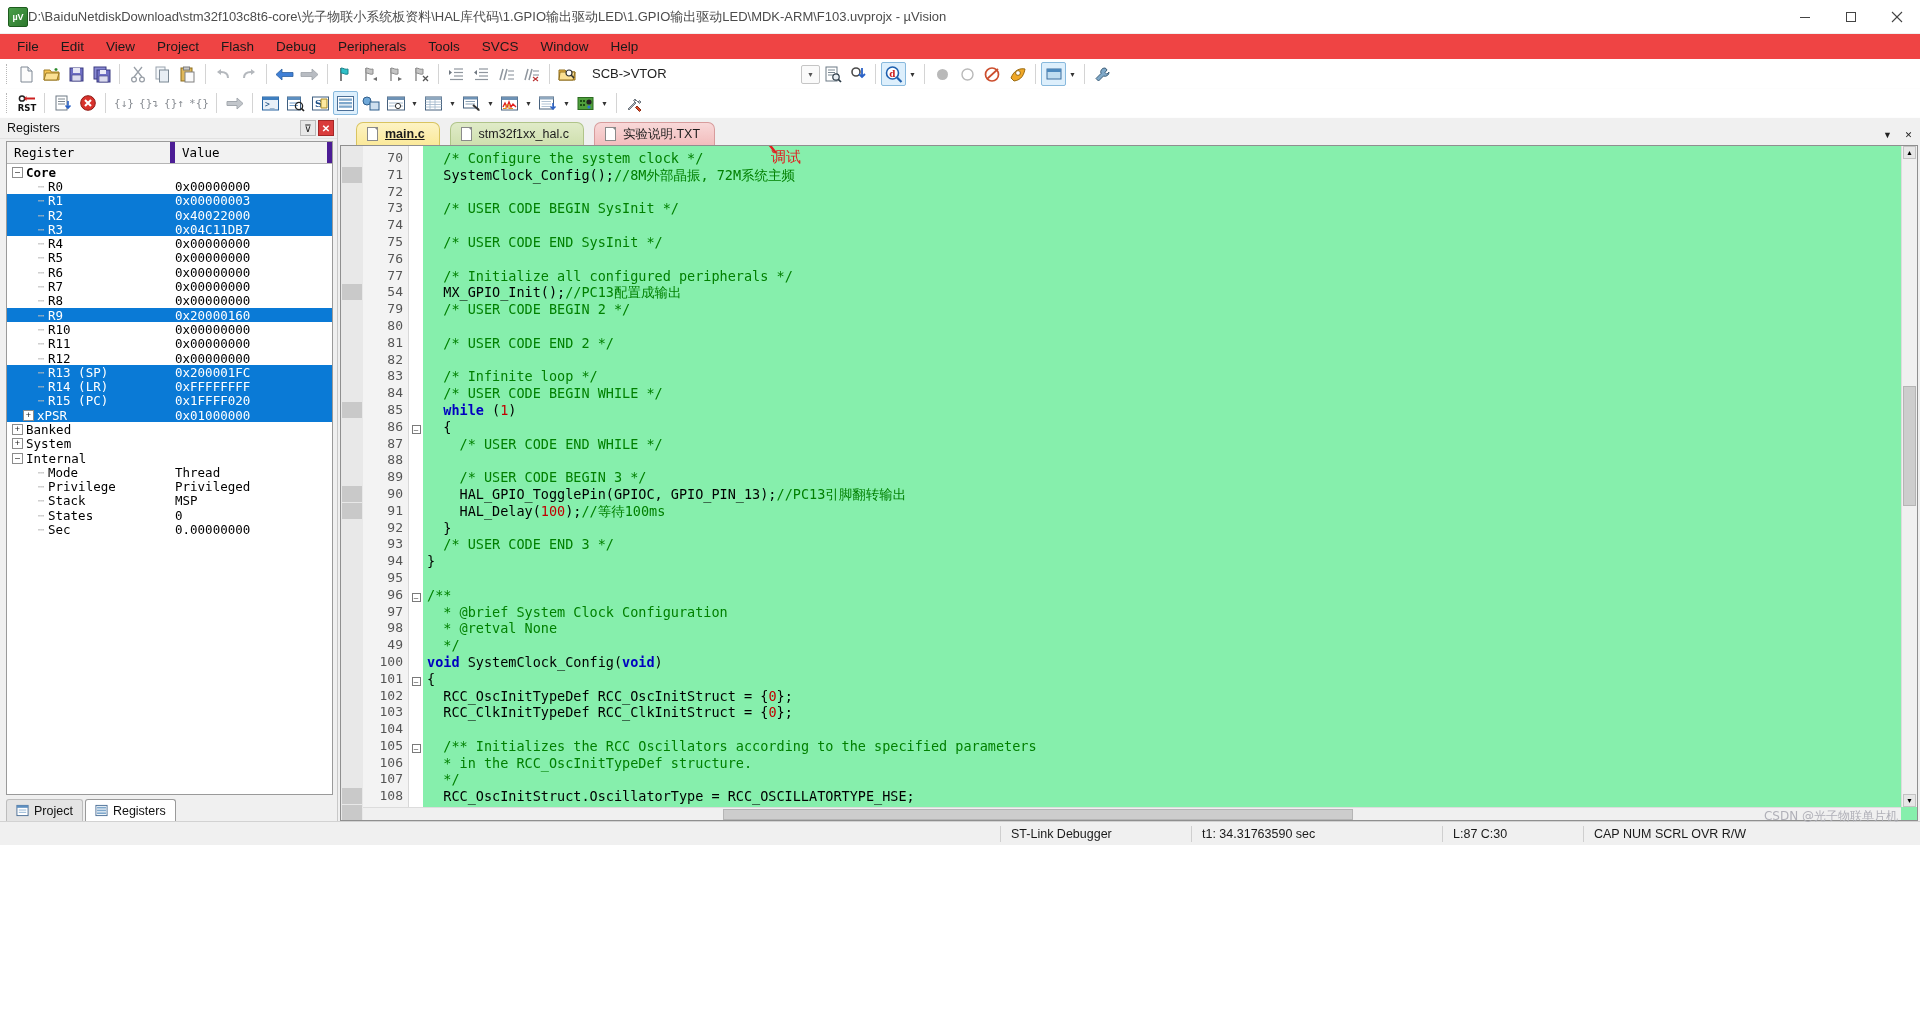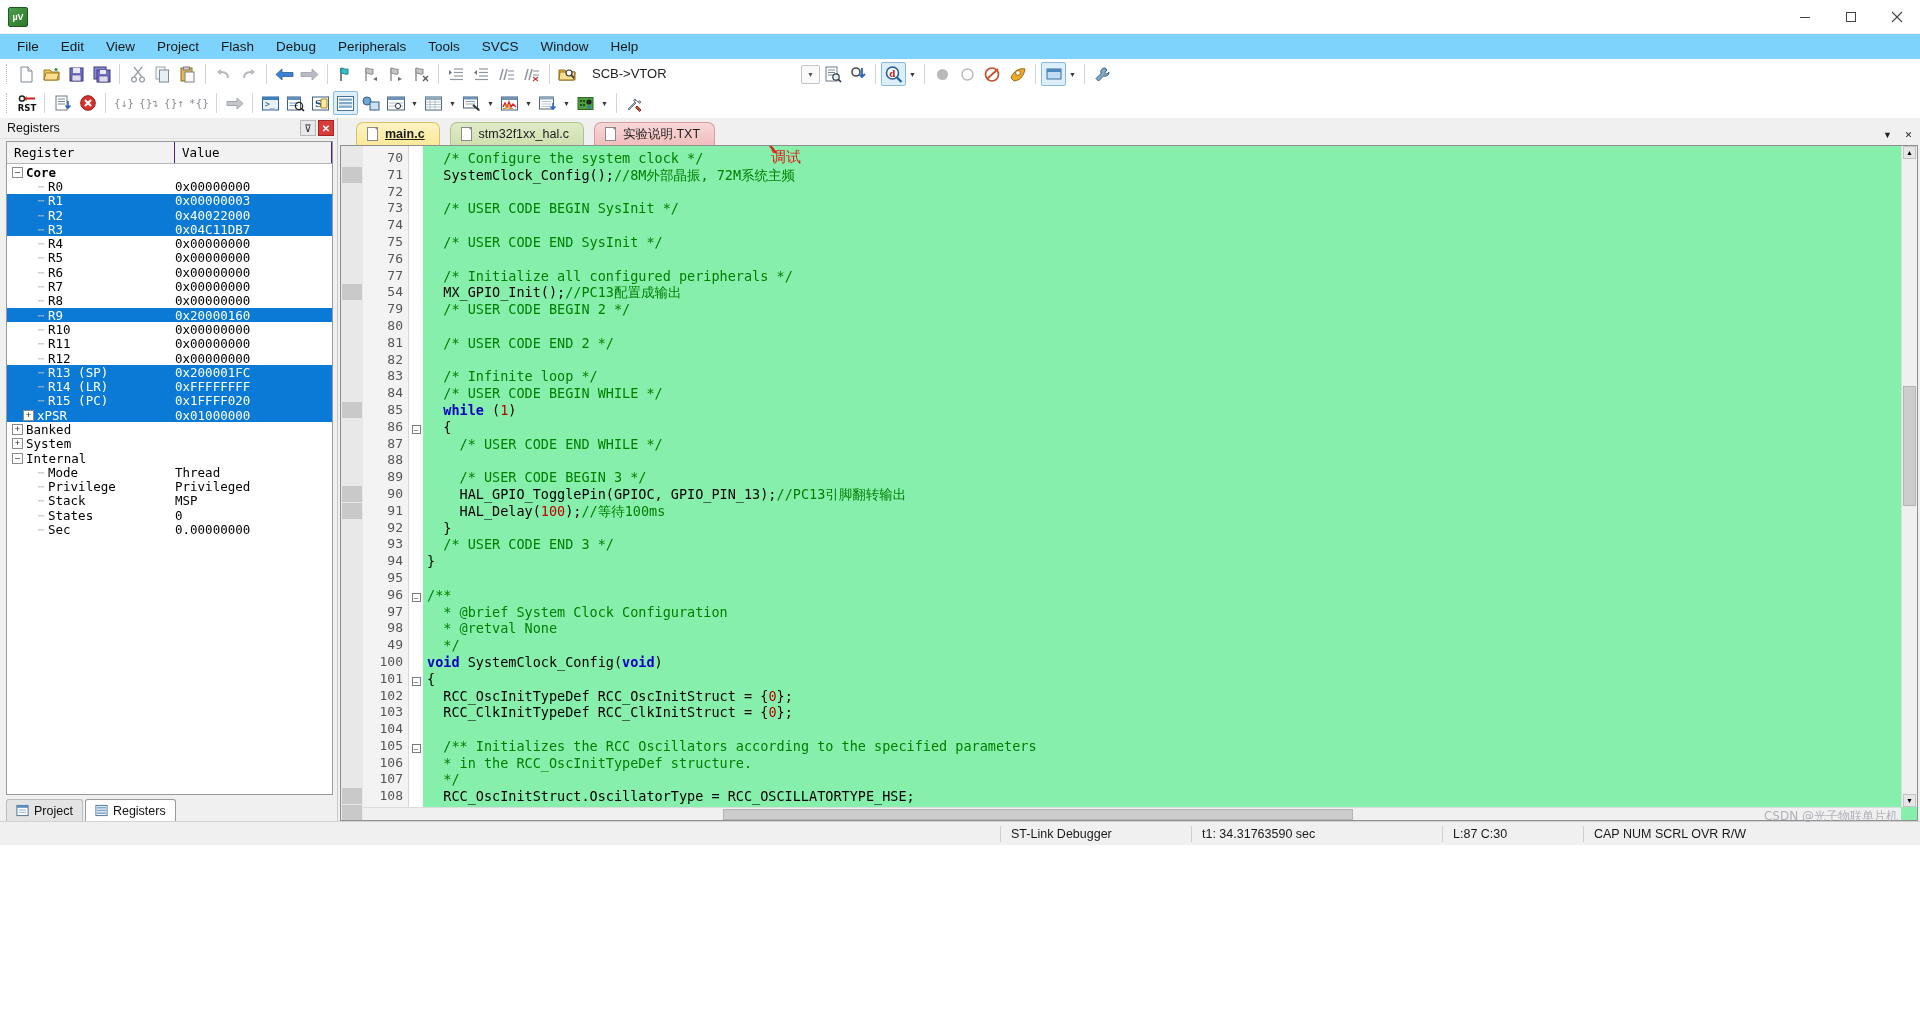--- a/index.html
+++ b/index.html
@@ -43,21 +43,21 @@
   .win-btn {
     width: 46px; height: 34px;
     display: flex; align-items: center; justify-content: center;
     color: #444; font-size: 15px;
   }
   .win-btn svg { display:block; }
 
   
   .menubar {
     height: 26px;
-    background: #7dd3fc;
+    background: #ef4444;
     display: flex;
     align-items: center;
     padding-left: 6px;
     font-size: 13.5px;
     color: #1a1a1a;
     border-bottom: 1px solid #ffffff;
   }
   .menu-item {
     padding: 3px 11px;
     cursor: default;
@@ -178,21 +178,21 @@
     background: #f2f2f2;
     border-bottom: 1px solid #b5b5b5;
     font-family: "DejaVu Sans Mono", monospace;
     font-size: 12.5px;
     color: #000;
     flex: none;
   }
   .reg-header .hcell {
     display: flex; align-items: center;
     padding-left: 7px;
-    border-right: 1px solid #4c1d95;
+    border-right: 5px solid #4c1d95;
     height: 100%;
   }
   .hcell.c1 { width: 168px; }
   .hcell.c2 { flex: 1; }
   .reg-rows {
     flex: 1;
     overflow: hidden;
     font-family: "DejaVu Sans Mono", monospace;
     font-size: 12.5px;
     color: #000;
@@ -398,20 +398,21 @@
     color: #b0b0b8;
     font-size: 12px;
     font-family: "DejaVu Sans", sans-serif;
   }
 </style>
 </head>
 <body>
 
 <div class="titlebar">
   <div class="title-icon">µV</div>
+  <div class="title-text">D:\BaiduNetdiskDownload\stm32f103c8t6-core\光子物联小系统板资料\HAL库代码\1.GPIO输出驱动LED\1.GPIO输出驱动LED\MDK-ARM\F103.uvprojx - µVision</div>
   <div class="win-controls">
     <div class="win-btn">
       <svg width="12" height="12" viewBox="0 0 12 12">
           <line x1="1" y1="6.5" x2="11" y2="6.5" stroke="#444" stroke-width="1"></line>
         </svg>
     </div>
     <div class="win-btn">
       <svg width="12" height="12" viewBox="0 0 12 12">
           <rect x="1.5" y="1.5" width="9" height="9" fill="none" stroke="#444" stroke-width="1"></rect>
         </svg>

